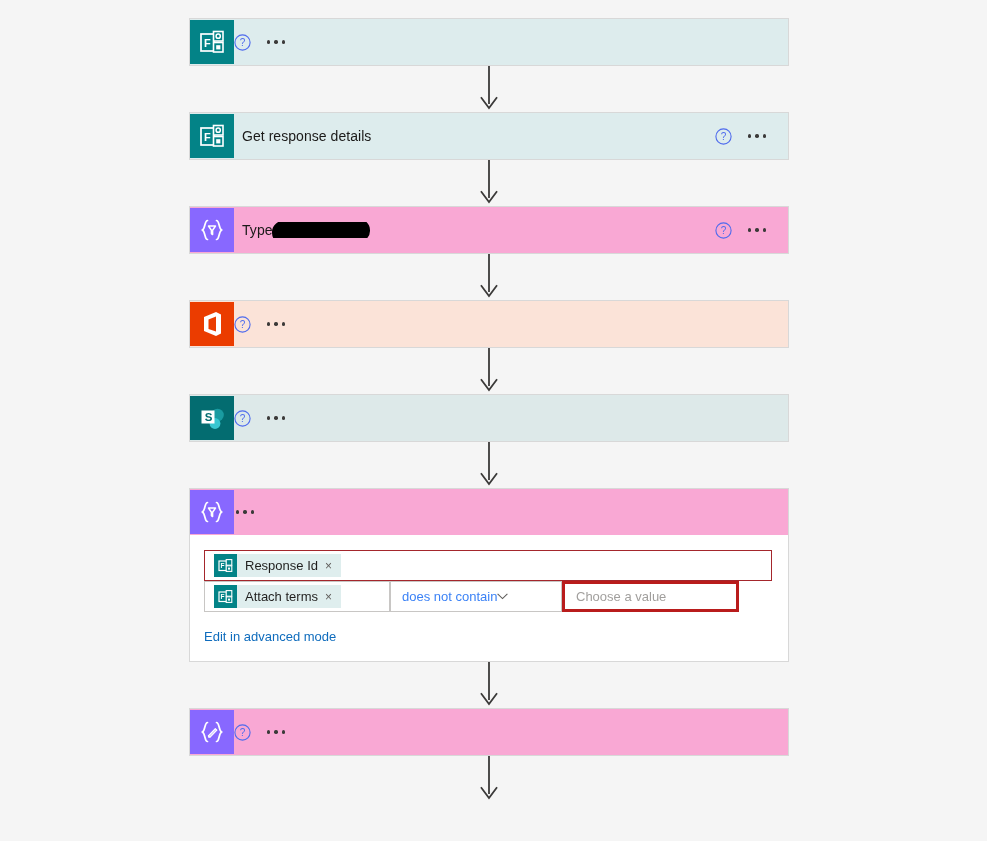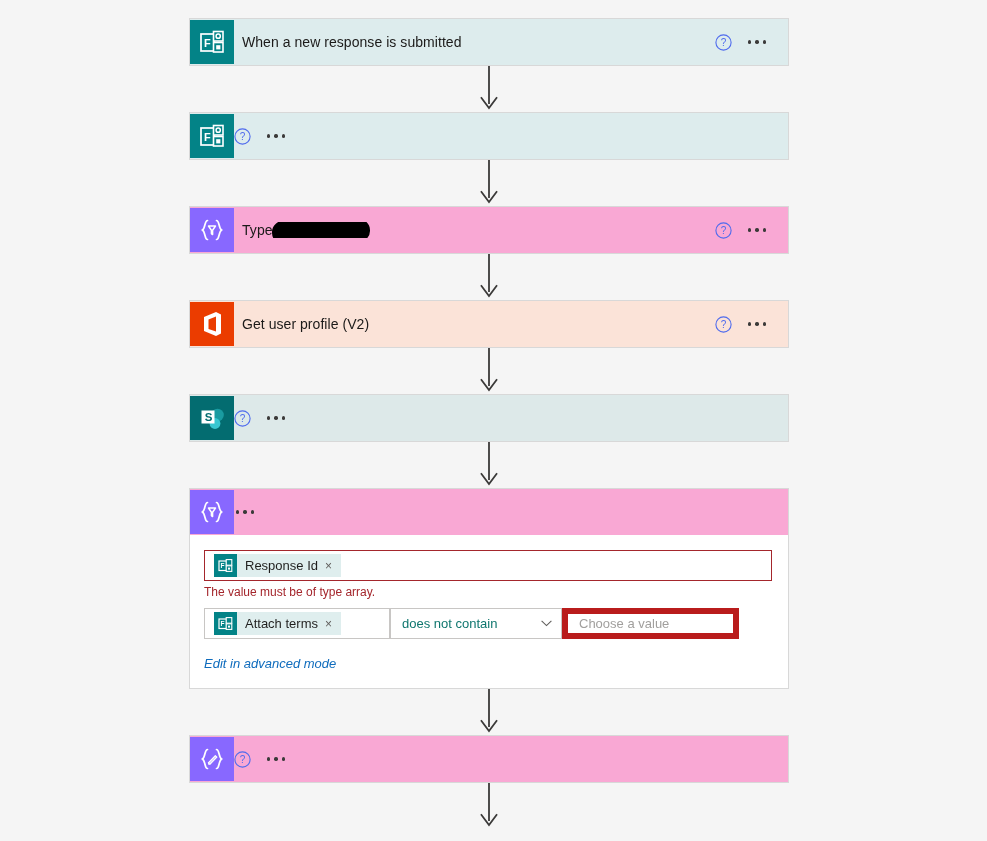--- a/index.html
+++ b/index.html
@@ -211,71 +211,68 @@
     padding-left: 9px;
   }
   .cond-select {
     width: 172px;
     height: 31px;
     box-sizing: border-box;
     border: 1px solid #c8c6c4;
     background: #fff;
     display: flex;
     align-items: center;
-    justify-content: space-between;
     padding: 0 9px 0 11px;
     font-size: 13px;
-    color: #0f766e;
+    color: #3b82f6;
   }
   .cond-value {
     width: 177px;
     height: 31px;
     box-sizing: border-box;
-    border: 6px solid #b91c1c;
+    border: 3px solid #b91c1c;
     background: #fff;
     display: flex;
     align-items: center;
     padding-left: 11px;
     font-size: 13px;
     color: #a19f9d;
   }
   .chev {
     width: 11px;
     height: 7px;
     display: block;
   }
 
   .advanced-link {
     margin-top: 17px;
     font-size: 13px;
     color: #0f6cbd;
     cursor: pointer;
     display: inline-block;
-    font-style: italic;
   }
 </style>
 </head>
 <body>
 
 <div id="canvas">
   <div class="flow" id="flow-root">
       <div class="card">  
         <div class="card-header c-forms">    
           <span class="card-icon">
             <svg width="44" height="44" viewBox="0 0 44 44">
               <rect width="44" height="44" fill="#038387"></rect>
               <rect x="11" y="14" width="13" height="17" fill="none" stroke="#fff" stroke-width="1.7"></rect>
               <text x="14" y="27" font-family="Liberation Sans, sans-serif" font-size="11" font-weight="bold" fill="#fff">F</text>
               <rect x="23.5" y="11.5" width="9.5" height="9.5" fill="#038387" stroke="#fff" stroke-width="1.6"></rect>
               <circle cx="28.2" cy="16.2" r="2.1" fill="none" stroke="#fff" stroke-width="1.5"></circle>
               <rect x="23.5" y="22.5" width="9.5" height="9.5" fill="#038387" stroke="#fff" stroke-width="1.6"></rect>
               <rect x="26.2" y="25.2" width="4.2" height="4.2" fill="#fff"></rect>
             </svg>
           </span>    
-          <span class="card-title">When a new response is submitted</span>    
           <span class="card-actions">      
             <span>
               <svg class="help-icon" viewBox="0 0 17 17">
                 <circle cx="8.5" cy="8.5" r="7.6" fill="none" stroke="#4f6bed" stroke-width="1.1"></circle>
                 <text x="8.5" y="12.3" text-anchor="middle" font-family="Liberation Sans, sans-serif" font-size="10" fill="#4f6bed">?</text>
               </svg>
             </span>      
             <span class="ellipsis">
               <i></i>
               <i></i>
@@ -296,20 +293,21 @@
             <svg width="44" height="44" viewBox="0 0 44 44">
               <rect width="44" height="44" fill="#038387"></rect>
               <rect x="11" y="14" width="13" height="17" fill="none" stroke="#fff" stroke-width="1.7"></rect>
               <text x="14" y="27" font-family="Liberation Sans, sans-serif" font-size="11" font-weight="bold" fill="#fff">F</text>
               <rect x="23.5" y="11.5" width="9.5" height="9.5" fill="#038387" stroke="#fff" stroke-width="1.6"></rect>
               <circle cx="28.2" cy="16.2" r="2.1" fill="none" stroke="#fff" stroke-width="1.5"></circle>
               <rect x="23.5" y="22.5" width="9.5" height="9.5" fill="#038387" stroke="#fff" stroke-width="1.6"></rect>
               <rect x="26.2" y="25.2" width="4.2" height="4.2" fill="#fff"></rect>
             </svg>
           </span>    
+          <span class="card-title">Get response details</span>    
           <span class="card-actions">      
             <span>
               <svg class="help-icon" viewBox="0 0 17 17">
                 <circle cx="8.5" cy="8.5" r="7.6" fill="none" stroke="#4f6bed" stroke-width="1.1"></circle>
                 <text x="8.5" y="12.3" text-anchor="middle" font-family="Liberation Sans, sans-serif" font-size="10" fill="#4f6bed">?</text>
               </svg>
             </span>      
             <span class="ellipsis">
               <i></i>
               <i></i>
@@ -358,21 +356,20 @@
       </div>
       <div class="card">  
         <div class="card-header c-office">    
           <span class="card-icon">
             <svg width="44" height="44" viewBox="0 0 44 44">
               <rect width="44" height="44" fill="#eb3c00"></rect>
               <path d="M26 10 L14 15 L14 29 L26 34 L31 31.5 L31 12.5 Z" fill="#fff"></path>
               <path d="M26 14.5 L18.5 17.5 L18.5 27 L26 29.5 Z" fill="#eb3c00"></path>
             </svg>
           </span>    
-          <span class="card-title">Get user profile (V2)</span>    
           <span class="card-actions">      
             <span>
               <svg class="help-icon" viewBox="0 0 17 17">
                 <circle cx="8.5" cy="8.5" r="7.6" fill="none" stroke="#4f6bed" stroke-width="1.1"></circle>
                 <text x="8.5" y="12.3" text-anchor="middle" font-family="Liberation Sans, sans-serif" font-size="10" fill="#4f6bed">?</text>
               </svg>
             </span>      
             <span class="ellipsis">
               <i></i>
               <i></i>
@@ -445,21 +442,21 @@
                   <rect x="5" y="7" width="7.5" height="9.5" fill="none" stroke="#fff" stroke-width="1.2"></rect>
                   <text x="6.4" y="14.4" font-family="Liberation Sans, sans-serif" font-size="6.5" font-weight="bold" fill="#fff">F</text>
                   <rect x="12.2" y="5.6" width="5.6" height="5.6" fill="#038387" stroke="#fff" stroke-width="1.1"></rect>
                   <rect x="12.2" y="11.8" width="5.6" height="5.6" fill="#038387" stroke="#fff" stroke-width="1.1"></rect>
                   <rect x="14" y="13.6" width="2" height="2" fill="#fff"></rect>
                 </svg>
               </span>
               <span class="token-label">Response Id</span>
               <span class="token-x">×</span>
             </span>
-          </div>    <div class="error-text">The value must be of type array.</div>    <div class="condition-row">      
+          </div>        <div class="condition-row">      
             <div class="cond-token-box">
               <span class="token">
                 <span class="token-icon">
                   <svg width="23" height="23" viewBox="0 0 23 23">
                     <rect width="23" height="23" fill="#038387"></rect>
                     <rect x="5" y="7" width="7.5" height="9.5" fill="none" stroke="#fff" stroke-width="1.2"></rect>
                     <text x="6.4" y="14.4" font-family="Liberation Sans, sans-serif" font-size="6.5" font-weight="bold" fill="#fff">F</text>
                     <rect x="12.2" y="5.6" width="5.6" height="5.6" fill="#038387" stroke="#fff" stroke-width="1.1"></rect>
                     <rect x="12.2" y="11.8" width="5.6" height="5.6" fill="#038387" stroke="#fff" stroke-width="1.1"></rect>
                     <rect x="14" y="13.6" width="2" height="2" fill="#fff"></rect>

